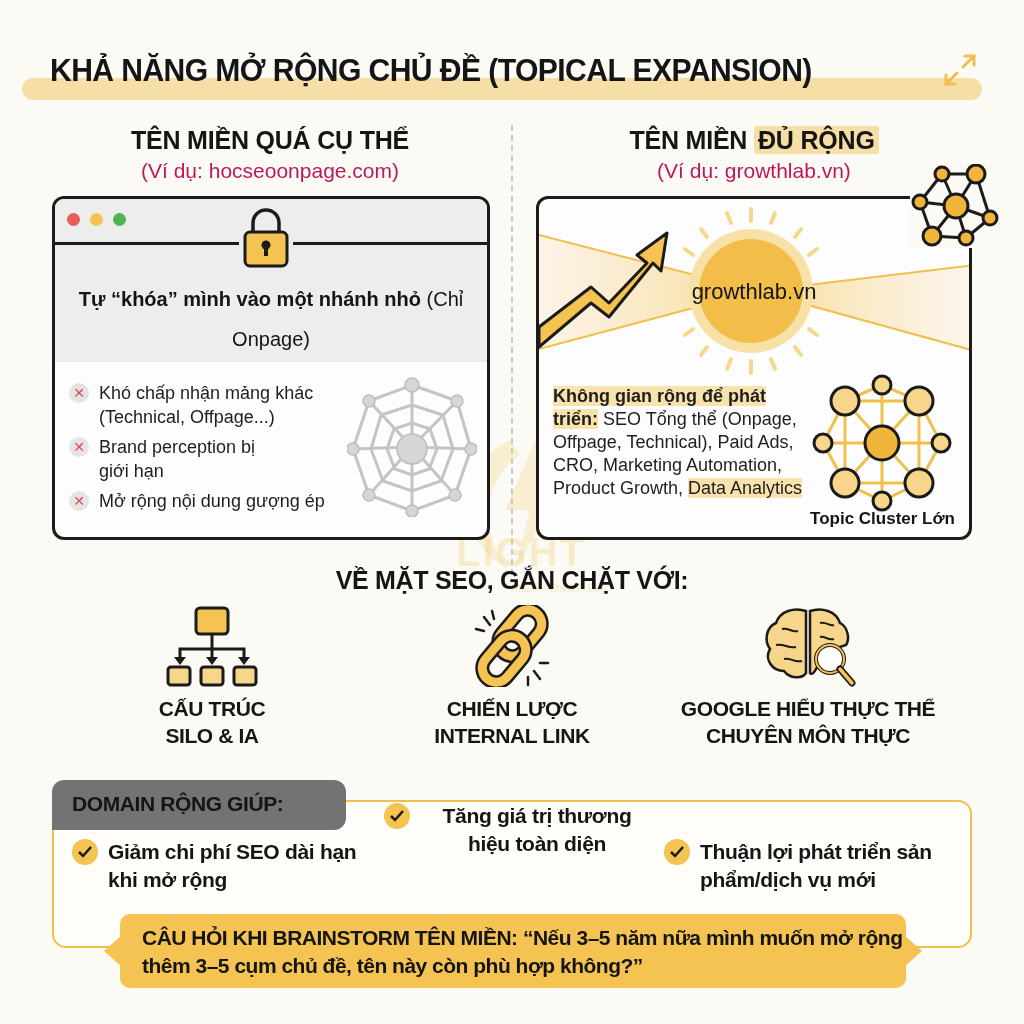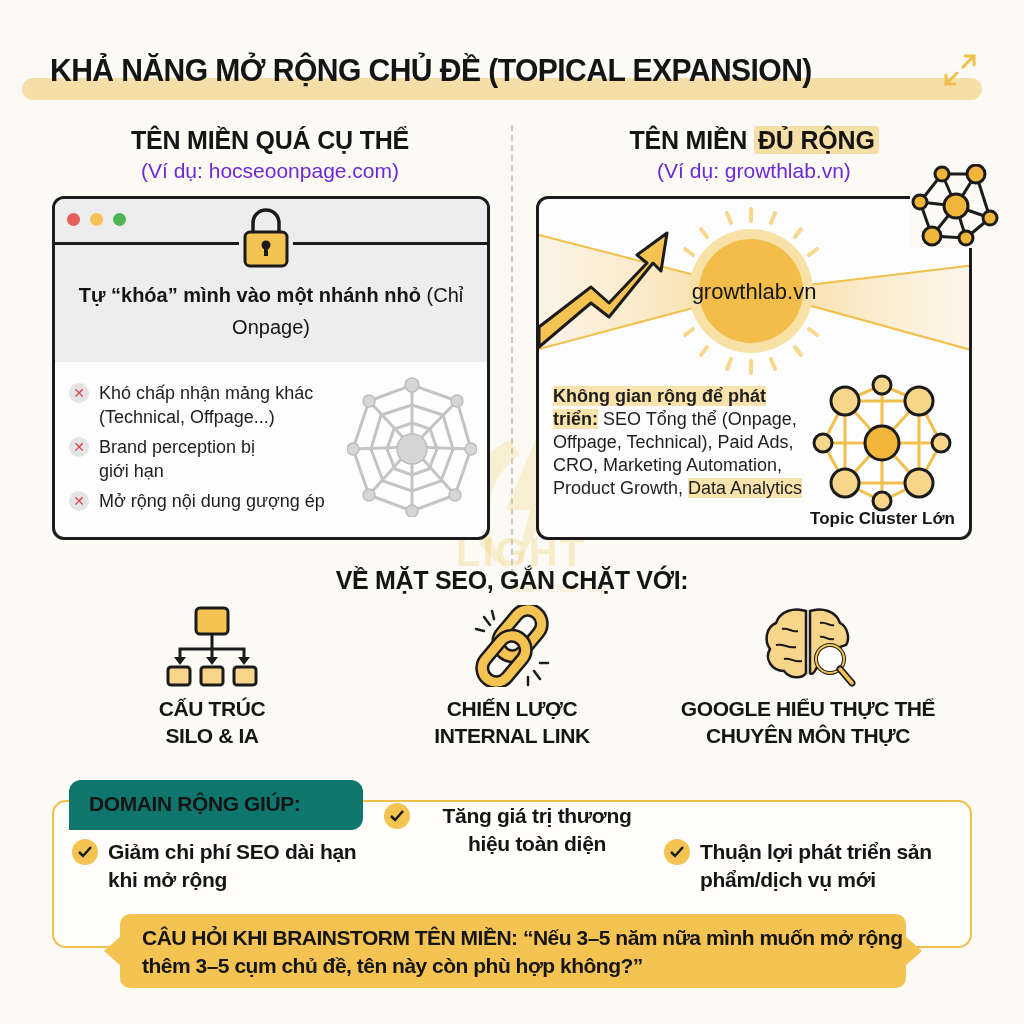--- a/index.html
+++ b/index.html
@@ -15,35 +15,35 @@
   .title-text {
     left: 50px; top: 52px; font-size: 32px; font-weight: 900; letter-spacing: -0.6px;
     font-family: "Liberation Sans", sans-serif; transform: scaleX(0.94); transform-origin: left center;
     white-space: nowrap;
   }
   .expand-icon { left: 940px; top: 50px; width: 40px; height: 40px; }
 
   
   .col-head { text-align: center; width: 460px; }
   .col-head .h { font-size: 25px; font-weight: 800; letter-spacing: -0.2px; }
-  .col-head .sub { font-size: 21px; color: #6d28d9; margin-top: 4px; }
+  .col-head .sub { font-size: 21px; color: #be185d; margin-top: 4px; }
   .hl { background: #f6dfa6; padding: 0 4px; border-radius: 3px; }
 
   .divider { left: 511px; top: 125px; width: 0; height: 450px; border-left: 2px dashed #c9c9c9; }
 
   
   .card-left {
     left: 52px; top: 196px; width: 438px; height: 344px;
     border: 3px solid #1b1b1b; border-radius: 12px; background: #fdfdfd; overflow: hidden;
   }
   .card-left .top { position: absolute; left: 0; top: 0; width: 100%; height: 163px; background: #ededed; }
   .card-left .tbline { position: absolute; top: 43px; height: 3px; background: #1b1b1b; }
   .dot { position: absolute; top: 14px; width: 13px; height: 13px; border-radius: 50%; }
   .lock-icon { position: absolute; left: 186px; top: 6px; width: 50px; height: 64px; }
-  .lock-text { position: absolute; left: 0; width: 100%; top: 80px; text-align: center; font-size: 20px; line-height: 32px; }
+  .lock-text { position: absolute; left: 0; width: 100%; top: 80px; text-align: center; font-size: 20px; line-height: 40px; }
   .lock-text b { font-weight: 700; }
   .bad-list { position: absolute; left: 14px; top: 182px; width: 290px; }
   .bad-item { display: flex; align-items: flex-start; font-size: 18px; line-height: 24px; margin-bottom: 6px; color: #1e1e1e; }
   .xicon { flex: 0 0 20px; width: 20px; height: 20px; border-radius: 50%; background: #e4e4e4; color: #e0494a; font-weight: 900; font-size: 14px; text-align: center; line-height: 20px; margin: 2px 10px 0 0; }
   .web-icon { position: absolute; left: 292px; top: 178px; width: 130px; height: 140px; }
 
   
   .card-right {
     left: 536px; top: 196px; width: 436px; height: 344px;
     border: 3px solid #1b1b1b; border-radius: 12px; background: #fdfdfd; overflow: hidden;
@@ -63,21 +63,21 @@
   .wm-sub { left: 436px; top: 583px; width: 170px; text-align: right; font-size: 10px; color: #f2c65a; opacity: 0.35; }
 
   
   .seo-title { left: 0; top: 566px; width: 1024px; text-align: center; font-size: 25px; font-weight: 900; letter-spacing: -0.3px; }
   .seo-col { text-align: center; width: 300px; }
   .seo-col svg { display: block; margin: 0 auto; }
   .seo-col .lbl { font-size: 21px; font-weight: 900; line-height: 27px; margin-top: 8px; letter-spacing: -0.4px; }
 
   
   .domain-box { left: 52px; top: 800px; width: 920px; height: 148px; border: 2.5px solid #f0bf4c; border-radius: 14px; background: #fffefb; }
-  .domain-tag { left: 52px; top: 780px; width: 294px; height: 50px; background: #0f766e; border-radius: 12px 12px 12px 0; margin-left: 17px; }
+  .domain-tag { left: 52px; top: 780px; width: 294px; height: 50px; background: #737373; border-radius: 12px 12px 12px 0; }
   .domain-tag span { display: block; padding: 12px 0 0 20px; font-size: 21px; font-weight: 900; letter-spacing: -0.4px; }
   .benefit { display: flex; align-items: flex-start; font-size: 21px; font-weight: 700; line-height: 28px; letter-spacing: -0.3px; }
   .check { flex: 0 0 26px; width: 26px; height: 26px; border-radius: 50%; background: #f4c352; margin: 1px 10px 0 0; display: flex; align-items: center; justify-content: center; }
 
   
   .question { left: 120px; top: 914px; width: 786px; height: 74px; background: #f4c352; border-radius: 10px; }
   .q-notch-l { left: 104px; top: 935px; width: 0; height: 0; border-top: 16px solid transparent; border-bottom: 16px solid transparent; border-right: 18px solid #f4c352; }
   .q-notch-r { left: 904px; top: 935px; width: 0; height: 0; border-top: 16px solid transparent; border-bottom: 16px solid transparent; border-left: 18px solid #f4c352; }
   .question p { padding: 10px 0 0 22px; font-size: 21px; font-weight: 800; line-height: 28px; letter-spacing: -0.5px; }
 </style>

